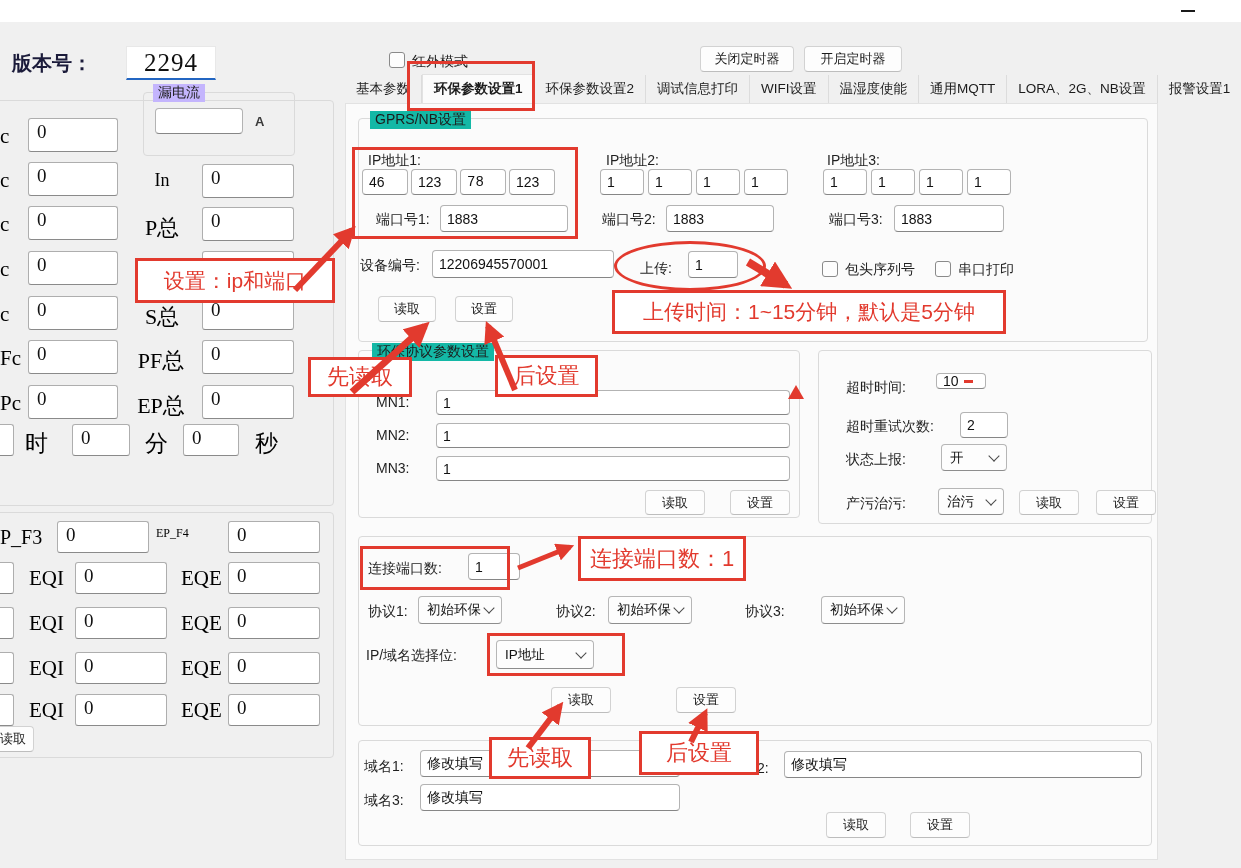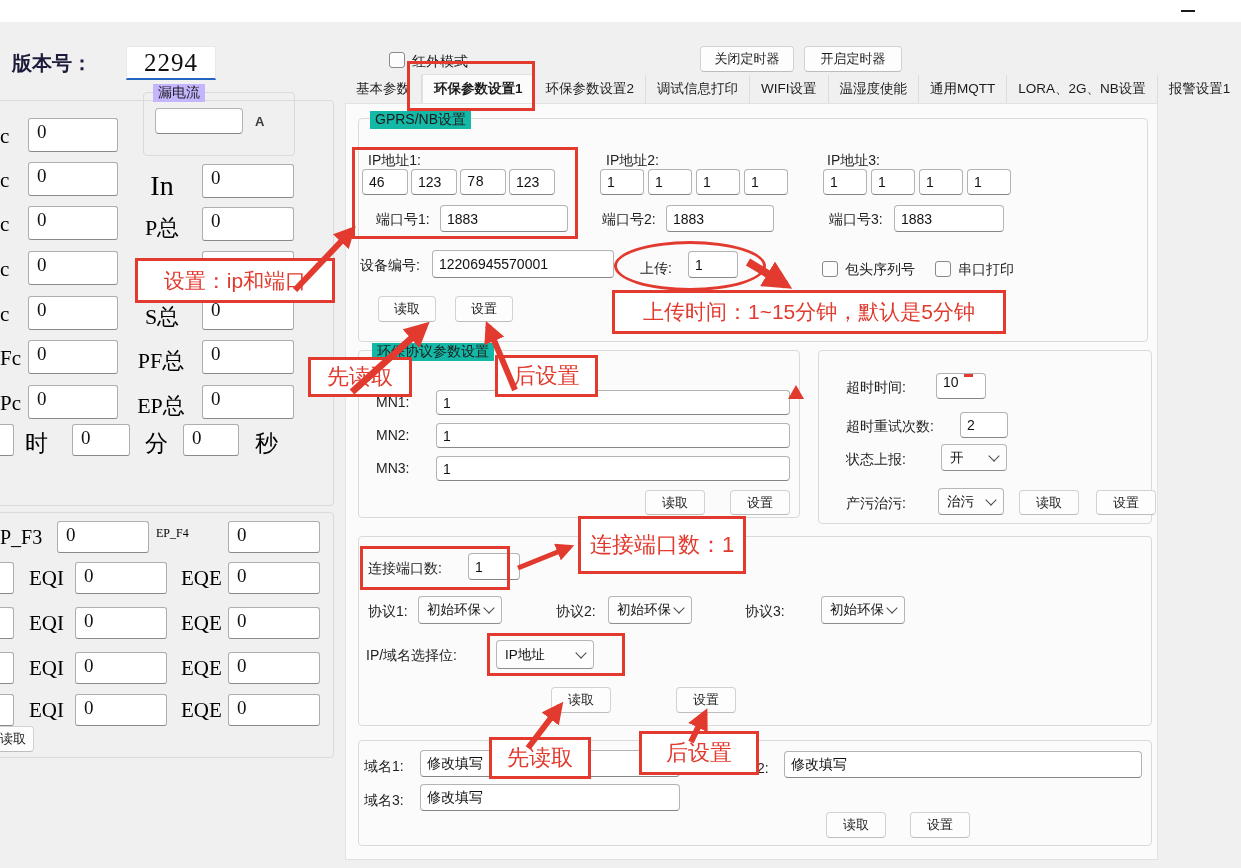--- a/index.html
+++ b/index.html
@@ -64,21 +64,21 @@
 <div class="abs vbox" style="left:28px;top:206px;width:90px;height:34px">0</div>
 <div class="abs serif" style="left:0;top:257px;font-size:21px">c</div>
 <div class="abs vbox" style="left:28px;top:251px;width:90px;height:34px">0</div>
 <div class="abs serif" style="left:0;top:302px;font-size:21px">c</div>
 <div class="abs vbox" style="left:28px;top:296px;width:90px;height:34px">0</div>
 <div class="abs serif" style="left:0;top:346px;font-size:21px">Fc</div>
 <div class="abs vbox" style="left:28px;top:340px;width:90px;height:34px">0</div>
 <div class="abs serif" style="left:0;top:391px;font-size:21px">Pc</div>
 <div class="abs vbox" style="left:28px;top:385px;width:90px;height:34px">0</div>
 
-<div class="abs serif" style="left:130px;top:170px;width:64px;text-align:center;font-size:28px">In</div>
+<div class="abs serif" style="left:130px;top:170px;width:64px;text-align:center;font-size:18px">In</div>
 <div class="abs vbox" style="left:202px;top:164px;width:92px;height:34px">0</div>
 <div class="abs serif" style="left:130px;top:213px;width:64px;text-align:center;font-size:22px">P总</div>
 <div class="abs vbox" style="left:202px;top:207px;width:92px;height:34px">0</div>
 <div class="abs serif" style="left:130px;top:257px;width:64px;text-align:center;font-size:22px">Q总</div>
 <div class="abs vbox" style="left:202px;top:251px;width:92px;height:34px">0</div>
 <div class="abs serif" style="left:130px;top:302px;width:64px;text-align:center;font-size:22px">S总</div>
 <div class="abs vbox" style="left:202px;top:296px;width:92px;height:34px">0</div>
 <div class="abs serif" style="left:128px;top:346px;width:66px;text-align:center;font-size:22px">PF总</div>
 <div class="abs vbox" style="left:202px;top:340px;width:92px;height:34px">0</div>
 <div class="abs serif" style="left:128px;top:391px;width:66px;text-align:center;font-size:22px">EP总</div>
@@ -187,21 +187,21 @@
 <input class="abs inp" style="left: 436px; top: 390px; width: 354px; height: 25px;" value="1">
 <div class="abs lbl" style="left:376px;top:427px">MN2:</div>
 <input class="abs inp" style="left: 436px; top: 423px; width: 354px; height: 25px;" value="1">
 <div class="abs lbl" style="left:376px;top:460px">MN3:</div>
 <input class="abs inp" style="left: 436px; top: 456px; width: 354px; height: 25px;" value="1">
 <button class="abs win-btn" style="left:645px;top:490px;width:60px;height:25px">读取</button>
 <button class="abs win-btn" style="left:730px;top:490px;width:60px;height:25px">设置</button>
 
 <div class="abs grp" style="left:818px;top:350px;width:334px;height:174px"></div>
 <div class="abs lbl" style="left:846px;top:379px">超时时间:</div>
-<div class="abs inp" style="left:936px;top:373px;width:50px;height:26px;display:flex;align-items:flex-start">
+<div class="abs inp" style="left:936px;top:373px;width:50px;height:16px;display:flex;align-items:center">
   <span>10</span>
     <span class="red-dash"></span>
 </div>
 <div class="abs lbl" style="left:846px;top:418px">超时重试次数:</div>
 <input class="abs inp" style="left: 960px; top: 412px; width: 48px; height: 26px;" value="2">
 <div class="abs lbl" style="left:846px;top:451px">状态上报:</div>
 <div class="abs combo" style="left:941px;top:444px;width:66px;height:27px">
   <span>开</span>
   <span class="chev"></span>
 </div>
@@ -254,21 +254,21 @@
 <div class="abs red-rect" style="left:407px;top:61px;width:128px;height:50px"></div>
 <div class="abs red-rect" style="left:352px;top:147px;width:226px;height:92px"></div>
 <div class="abs red-rect" style="left:360px;top:546px;width:150px;height:44px"></div>
 <div class="abs red-rect" style="left:487px;top:633px;width:138px;height:43px"></div>
 <div class="abs red-ellipse" style="left:614px;top:241px;width:152px;height:50px"></div>
 
 <div class="abs ann" style="left:135px;top:258px;width:200px;height:45px;font-size:21px">设置：ip和端口</div>
 <div class="abs ann" style="left:612px;top:290px;width:394px;height:44px;font-size:21px">上传时间：1~15分钟，默认是5分钟</div>
 <div class="abs ann" style="left:308px;top:357px;width:104px;height:40px">先读取</div>
 <div class="abs ann" style="left:495px;top:355px;width:103px;height:42px">后设置</div>
-<div class="abs ann" style="left:578px;top:516px;width:168px;height:58px">连接端口数：1</div>
+<div class="abs ann" style="left:578px;top:536px;width:168px;height:45px">连接端口数：1</div>
 <div class="abs ann" style="left:489px;top:737px;width:102px;height:42px">先读取</div>
 <div class="abs ann" style="left:639px;top:731px;width:120px;height:44px">后设置</div>
 
 <svg class="abs" style="left:0;top:0;width:1241px;height:868px;z-index:60;pointer-events:none" viewBox="0 0 1241 868">
   <defs>
     <marker id="ah" viewBox="0 0 10 10" refX="7.5" refY="5" markerWidth="3.6" markerHeight="3.6" orient="auto">
       <path d="M0,0 L10,5 L0,10 z" fill="#e23a2e"></path>
     </marker>
   </defs>
   <line x1="295" y1="290" x2="352" y2="230" stroke="#e23a2e" stroke-width="6" marker-end="url(#ah)"></line>

